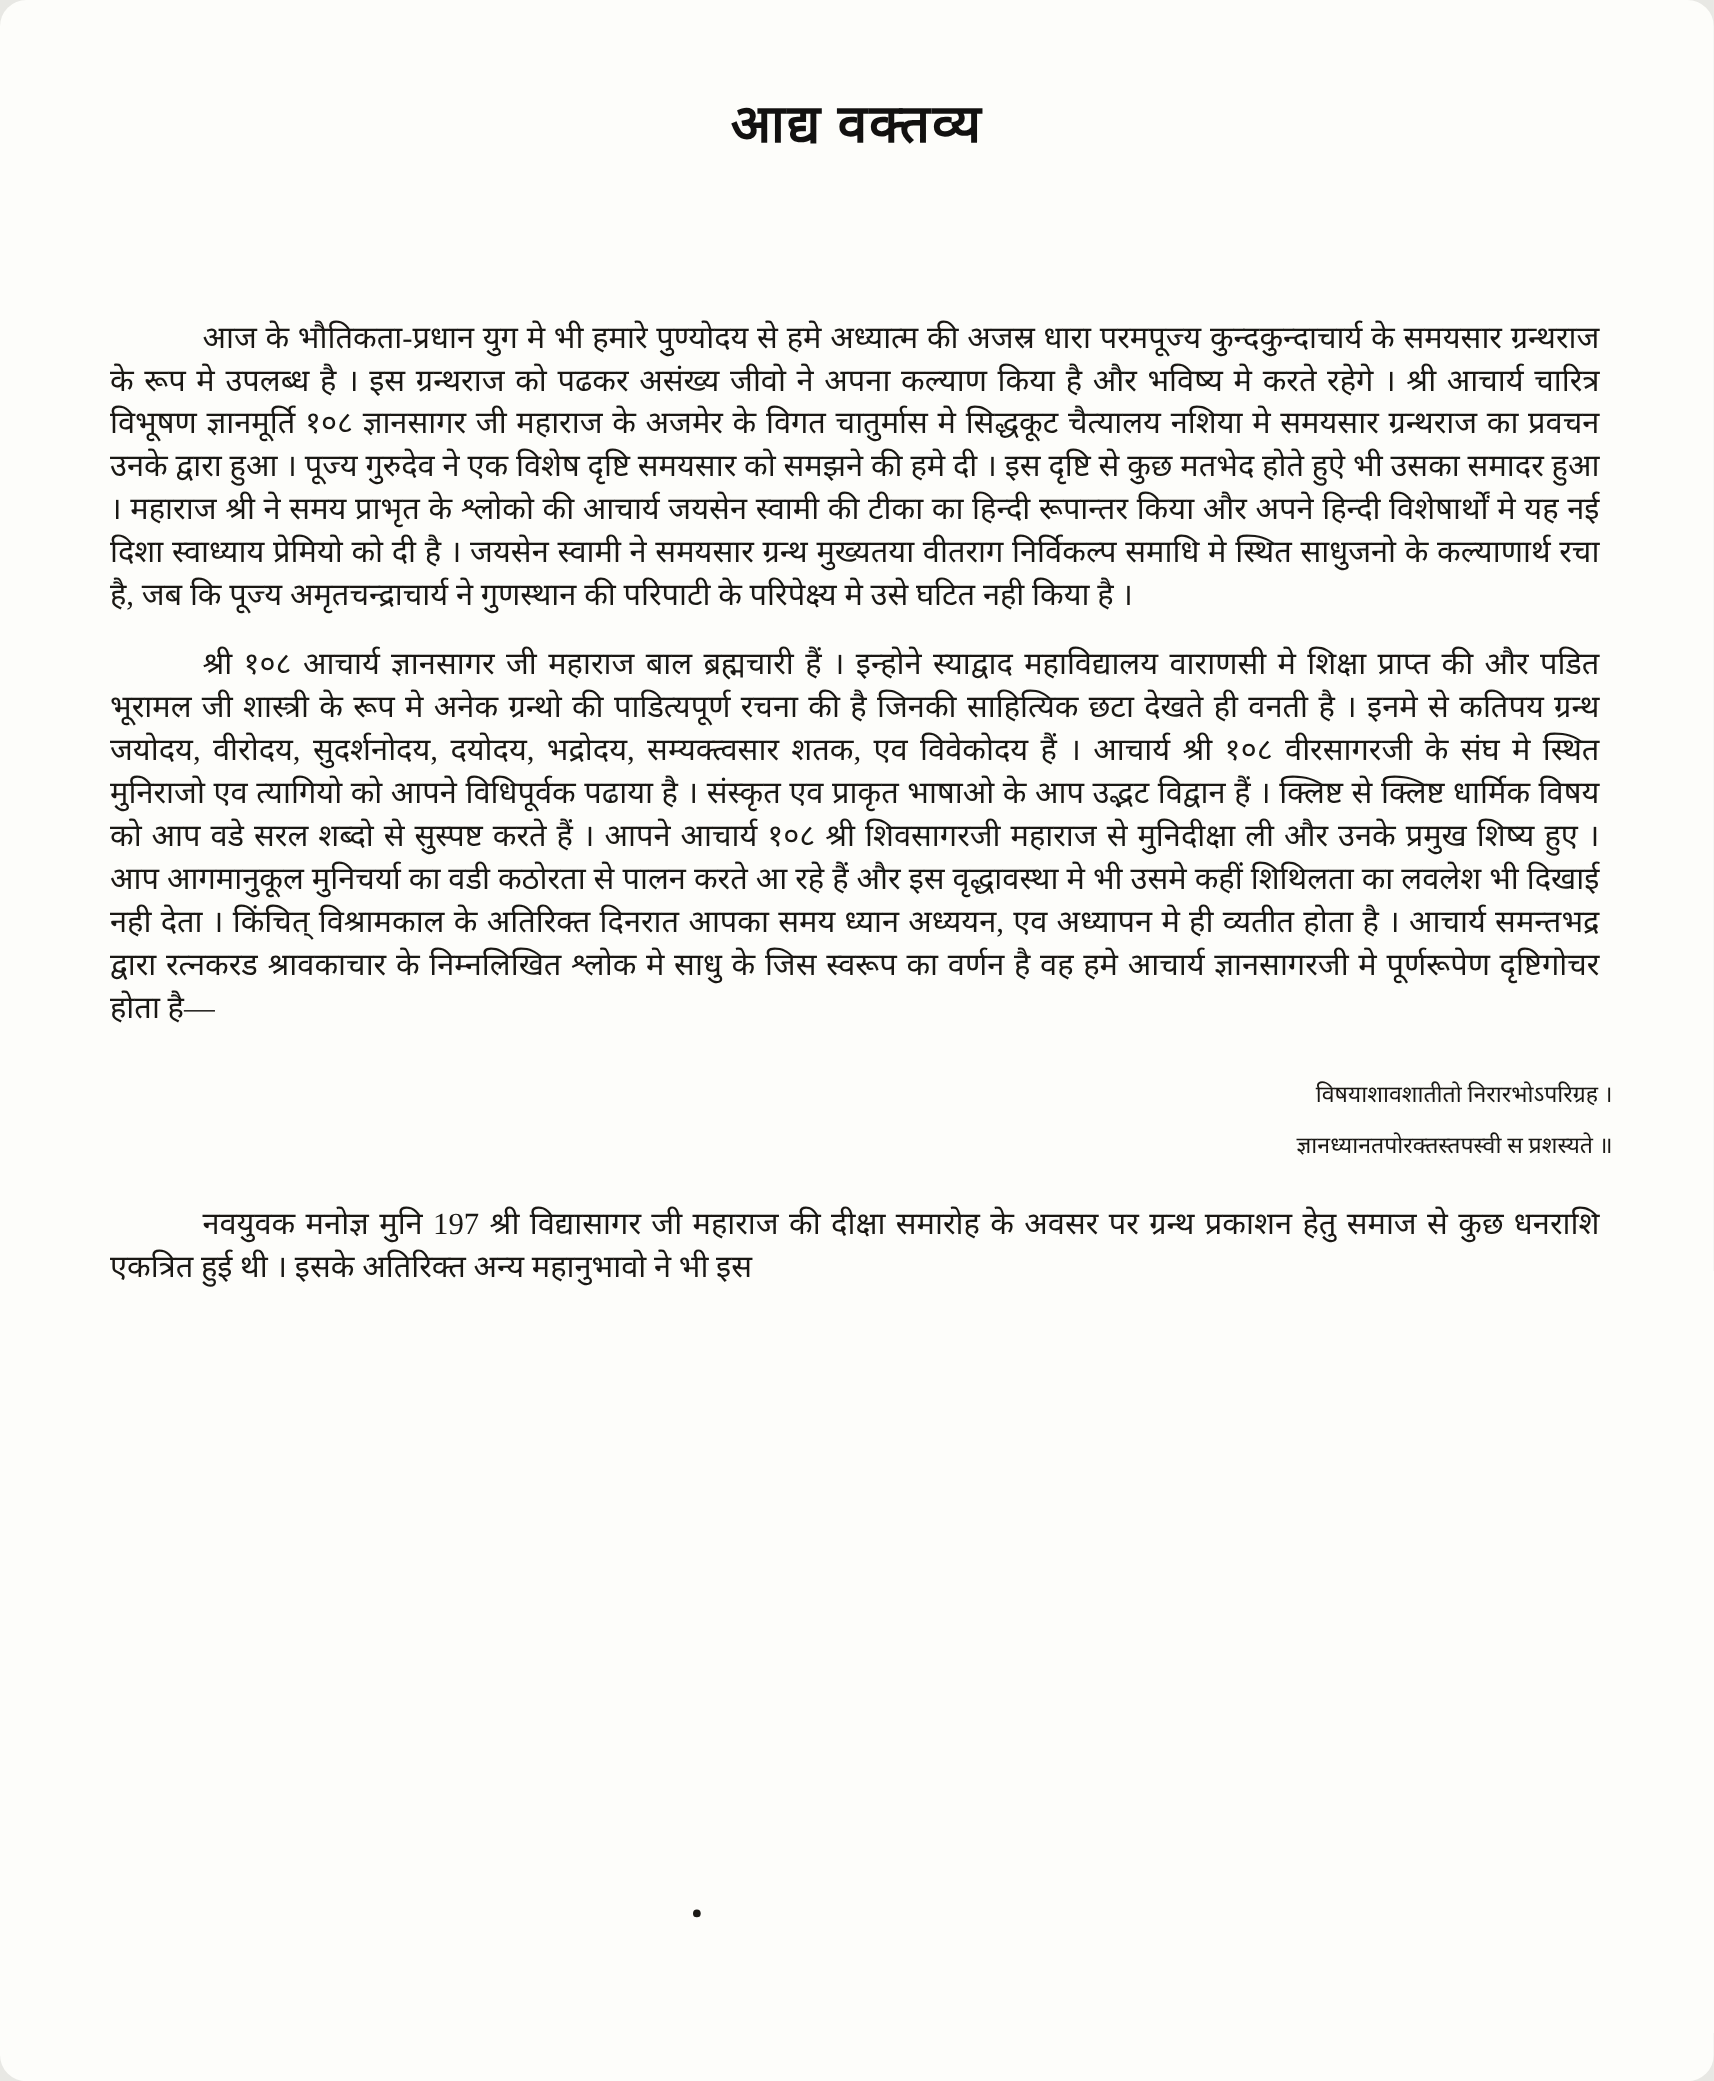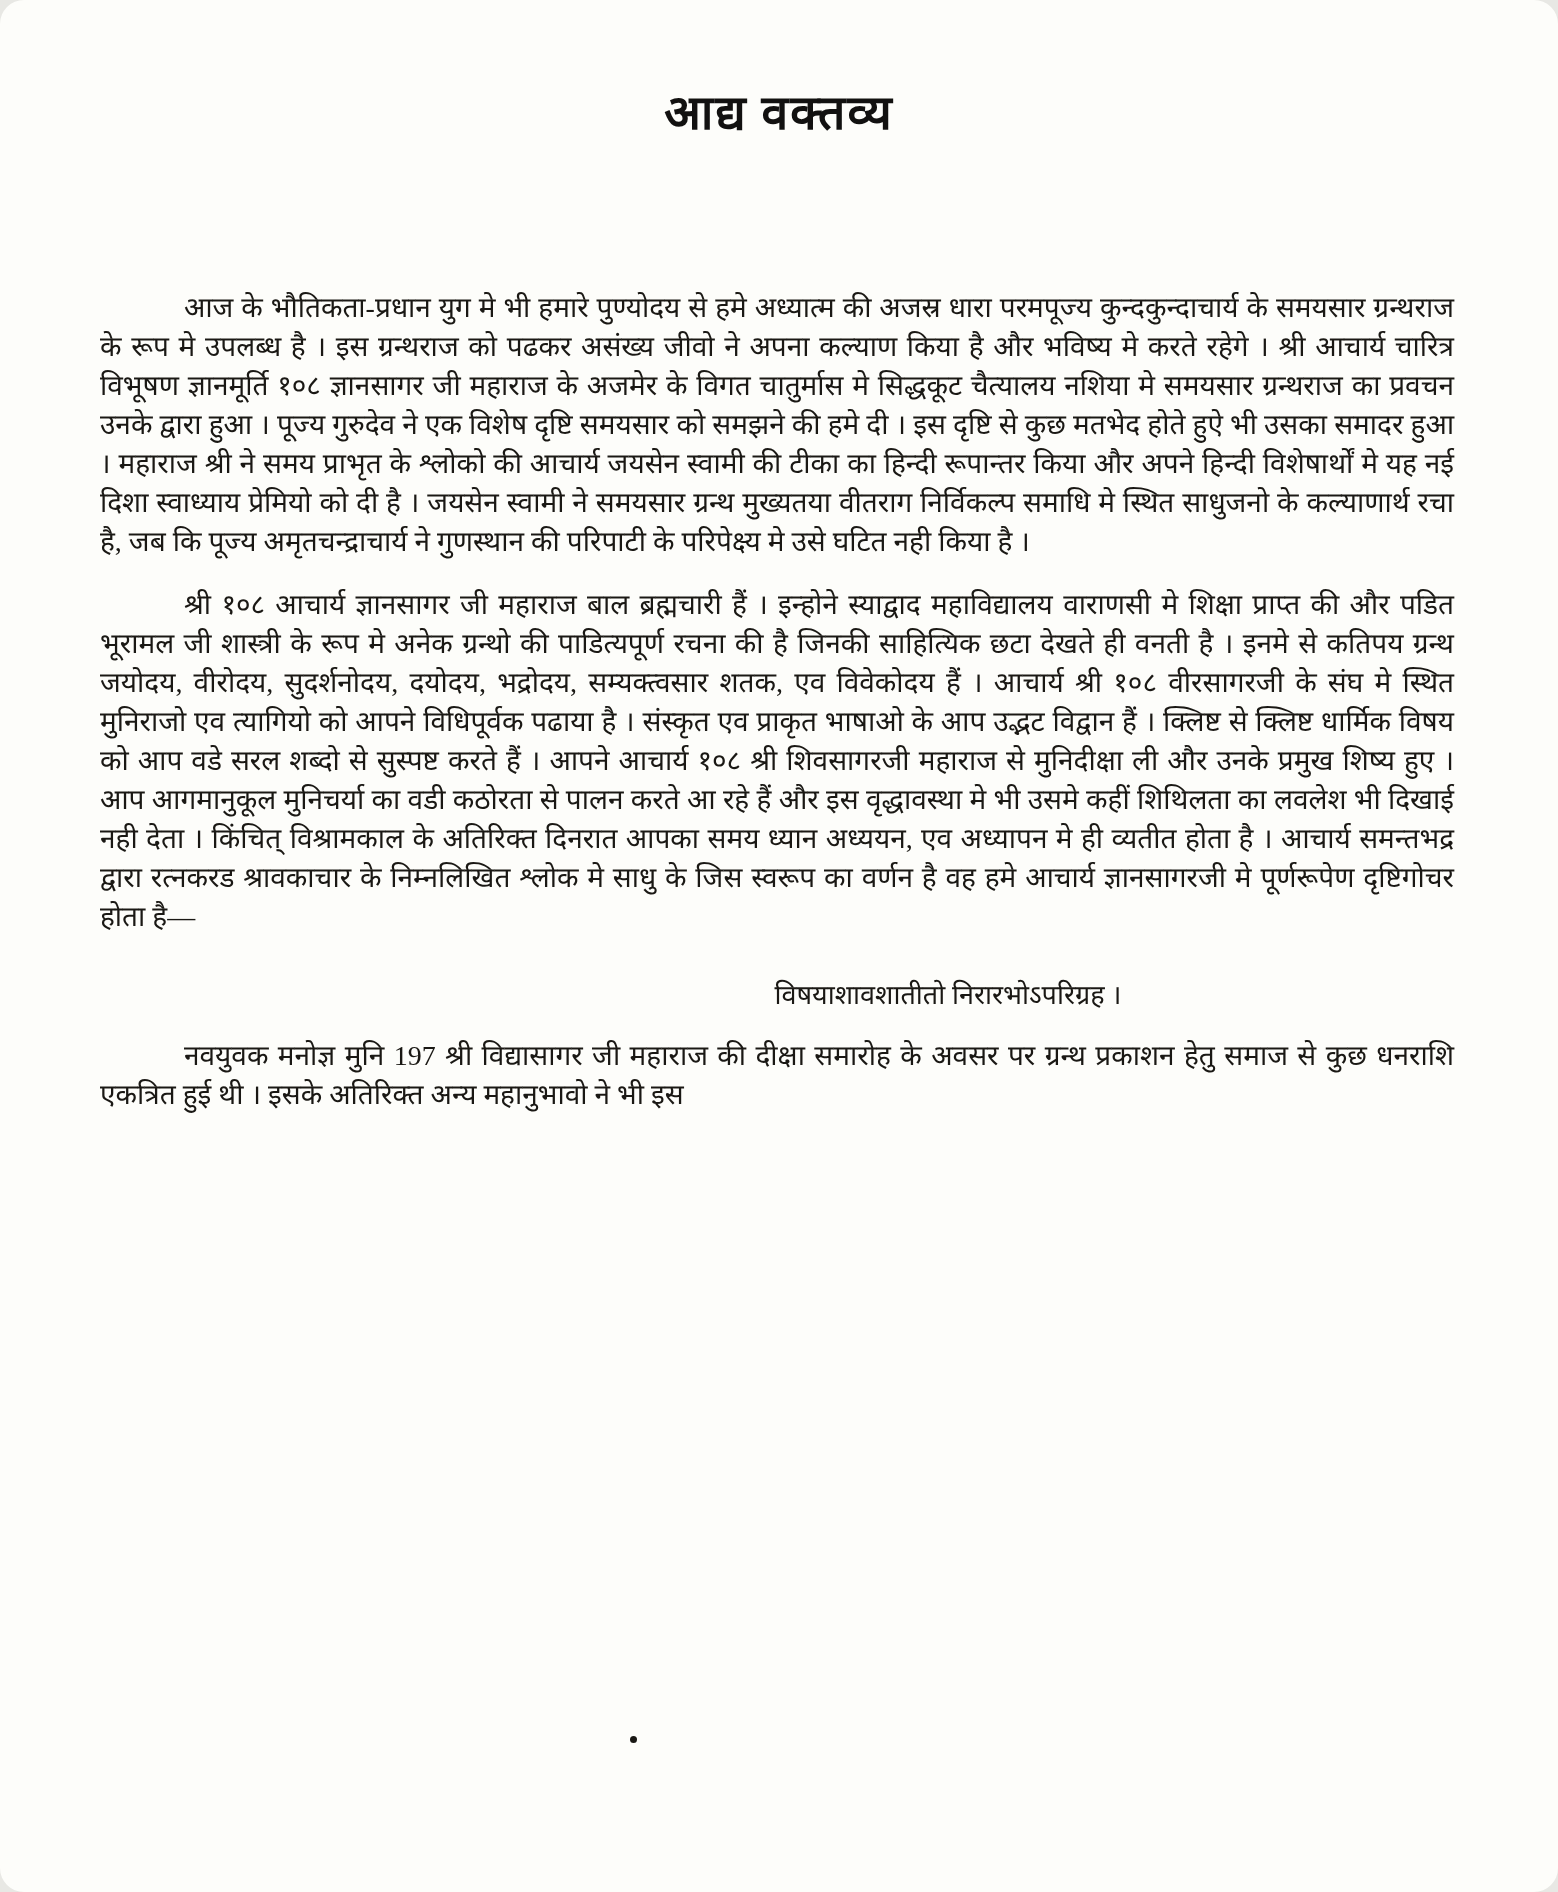--- a/index.html
+++ b/index.html
@@ -36,25 +36,25 @@
     font-size: 28px;
     line-height: 39px;
     text-align: justify;
     color: #1a1814;
   }
   .content p {
     margin: 0 12px 24px 0;
     text-indent: 84px;
   }
   .verse {
-    margin: 36px 0 18px 330px;
+    margin: 36px 0 30px 330px;
     text-indent: 0;
-    font-size: 27px;
+    font-size: 21px;
     line-height: 46px;
-    text-align: center;
+    text-align: right;
   }
   .verse .verse-line {
     display: block;
     text-indent: 0;
   }
   .closing {
     margin-top: 34px;
   }
   .stray-dot {
     position: absolute;
@@ -74,20 +74,21 @@
   <h1 class="page-title">आद्य वक्तव्य</h1>
 
   <div class="content">
 
     <p>आज के भौतिकता-प्रधान युग मे भी हमारे पुण्योदय से हमे अध्यात्म की अजस्र धारा परमपूज्य कुन्दकुन्दाचार्य के समयसार ग्रन्थराज के रूप मे उपलब्ध है । इस ग्रन्थराज को पढकर असंख्य जीवो ने अपना कल्याण किया है और भविष्य मे करते रहेगे । श्री आचार्य चारित्र विभूषण ज्ञानमूर्ति १०८ ज्ञानसागर जी महाराज के अजमेर के विगत चातुर्मास मे सिद्धकूट चैत्यालय नशिया मे समयसार ग्रन्थराज का प्रवचन उनके द्वारा हुआ । पूज्य गुरुदेव ने एक विशेष दृष्टि समयसार को समझने की हमे दी । इस दृष्टि से कुछ मतभेद होते हुऐ भी उसका समादर हुआ । महाराज श्री ने समय प्राभृत के श्लोको की आचार्य जयसेन स्वामी की टीका का हिन्दी रूपान्तर किया और अपने हिन्दी विशेषार्थों मे यह नई दिशा स्वाध्याय प्रेमियो को दी है । जयसेन स्वामी ने समयसार ग्रन्थ मुख्यतया वीतराग निर्विकल्प समाधि मे स्थित साधुजनो के कल्याणार्थ रचा है, जब कि पूज्य अमृतचन्द्राचार्य ने गुणस्थान की परिपाटी के परिपेक्ष्य मे उसे घटित नही किया है ।</p>
 
     <p>श्री १०८ आचार्य ज्ञानसागर जी महाराज बाल ब्रह्मचारी हैं । इन्होने स्याद्वाद महाविद्यालय वाराणसी मे शिक्षा प्राप्त की और पडित भूरामल जी शास्त्री के रूप मे अनेक ग्रन्थो की पाडित्यपूर्ण रचना की है जिनकी साहित्यिक छटा देखते ही वनती है । इनमे से कतिपय ग्रन्थ जयोदय, वीरोदय, सुदर्शनोदय, दयोदय, भद्रोदय, सम्यक्त्वसार शतक, एव विवेकोदय हैं । आचार्य श्री १०८ वीरसागरजी के संघ मे स्थित मुनिराजो एव त्यागियो को आपने विधिपूर्वक पढाया है । संस्कृत एव प्राकृत भाषाओ के आप उद्भट विद्वान हैं । क्लिष्ट से क्लिष्ट धार्मिक विषय को आप वडे सरल शब्दो से सुस्पष्ट करते हैं । आपने आचार्य १०८ श्री शिवसागरजी महाराज से मुनिदीक्षा ली और उनके प्रमुख शिष्य हुए । आप आगमानुकूल मुनिचर्या का वडी कठोरता से पालन करते आ रहे हैं और इस वृद्धावस्था मे भी उसमे कहीं शिथिलता का लवलेश भी दिखाई नही देता । किंचित् विश्रामकाल के अतिरिक्त दिनरात आपका समय ध्यान अध्ययन, एव अध्यापन मे ही व्यतीत होता है । आचार्य समन्तभद्र द्वारा रत्नकरड श्रावकाचार के निम्नलिखित श्लोक मे साधु के जिस स्वरूप का वर्णन है वह हमे आचार्य ज्ञानसागरजी मे पूर्णरूपेण दृष्टिगोचर होता है—</p>
 
     <div class="verse">
       <span class="verse-line">विषयाशावशातीतो निरारभोऽपरिग्रह ।</span>
+      <span class="verse-line">ज्ञानध्यानतपोरक्तस्तपस्वी स प्रशस्यते ॥</span>
     </div>
 
     <p class="closing">नवयुवक मनोज्ञ मुनि 197 श्री विद्यासागर जी महाराज की दीक्षा समारोह के अवसर पर ग्रन्थ प्रकाशन हेतु समाज से कुछ धनराशि एकत्रित हुई थी ।  इसके अतिरिक्त अन्य महानुभावो ने भी इस</p>
 
   </div>
 
   <div class="stray-dot"></div>
 
 </div>
 

